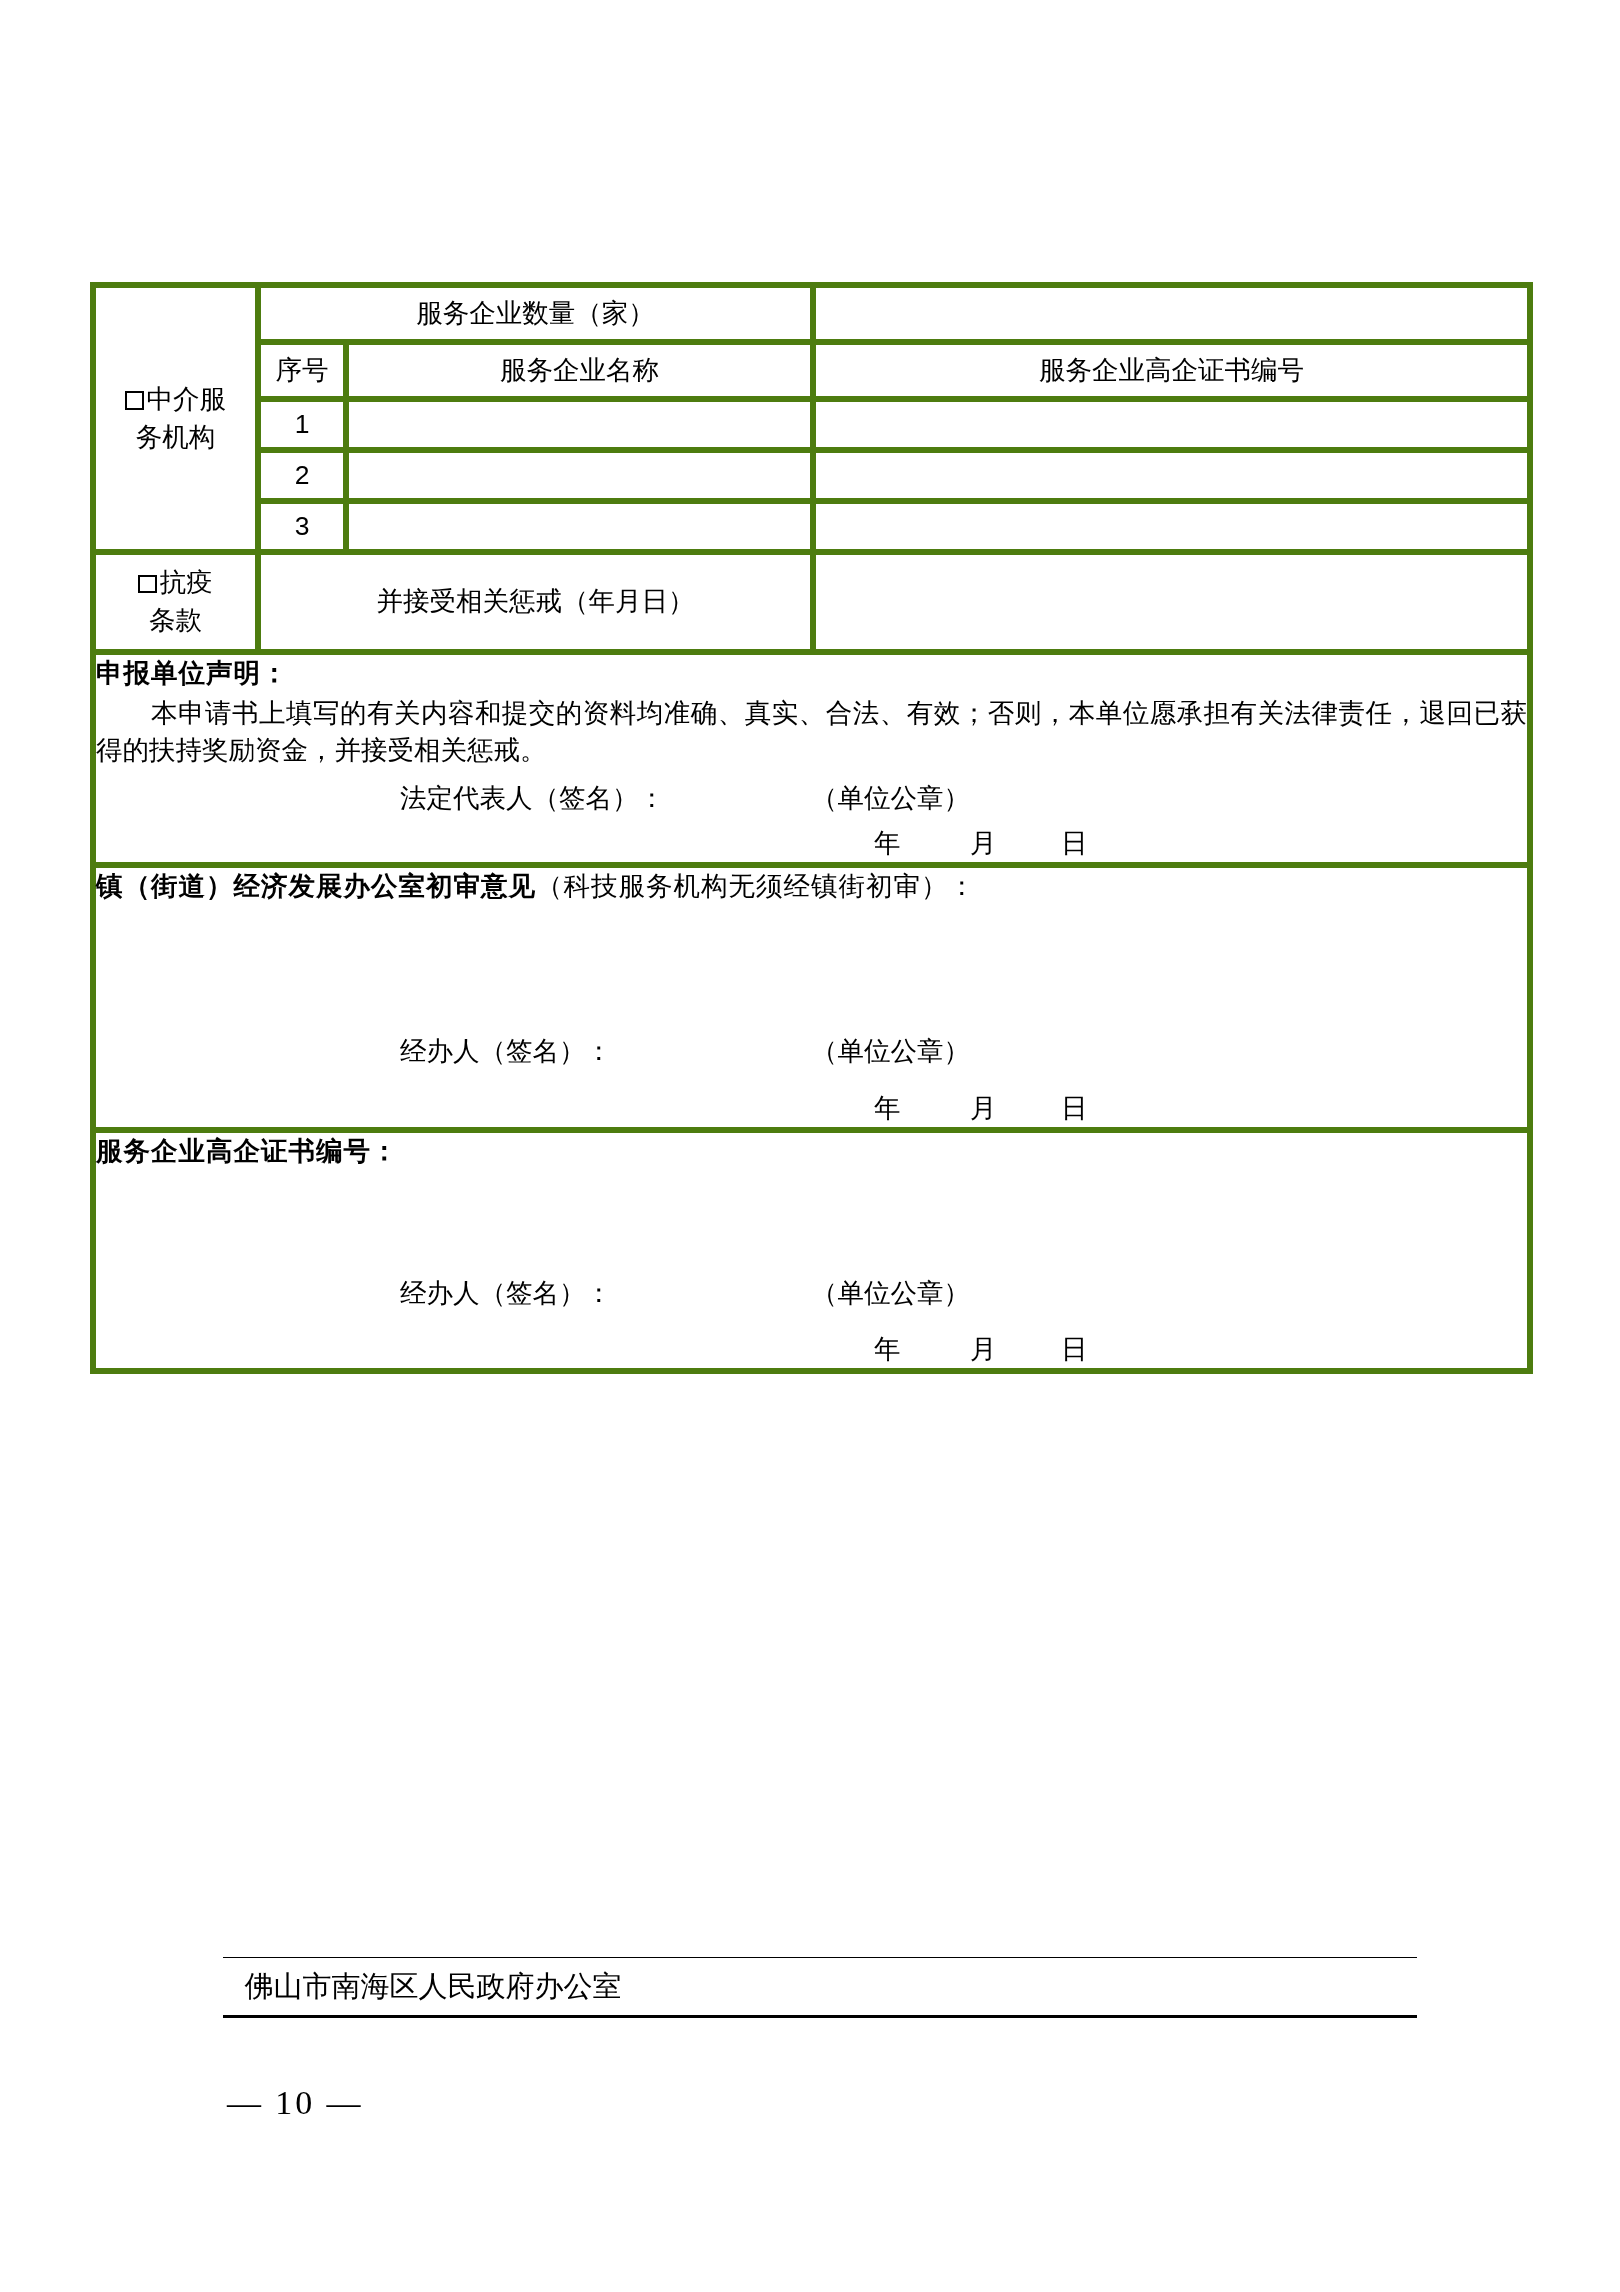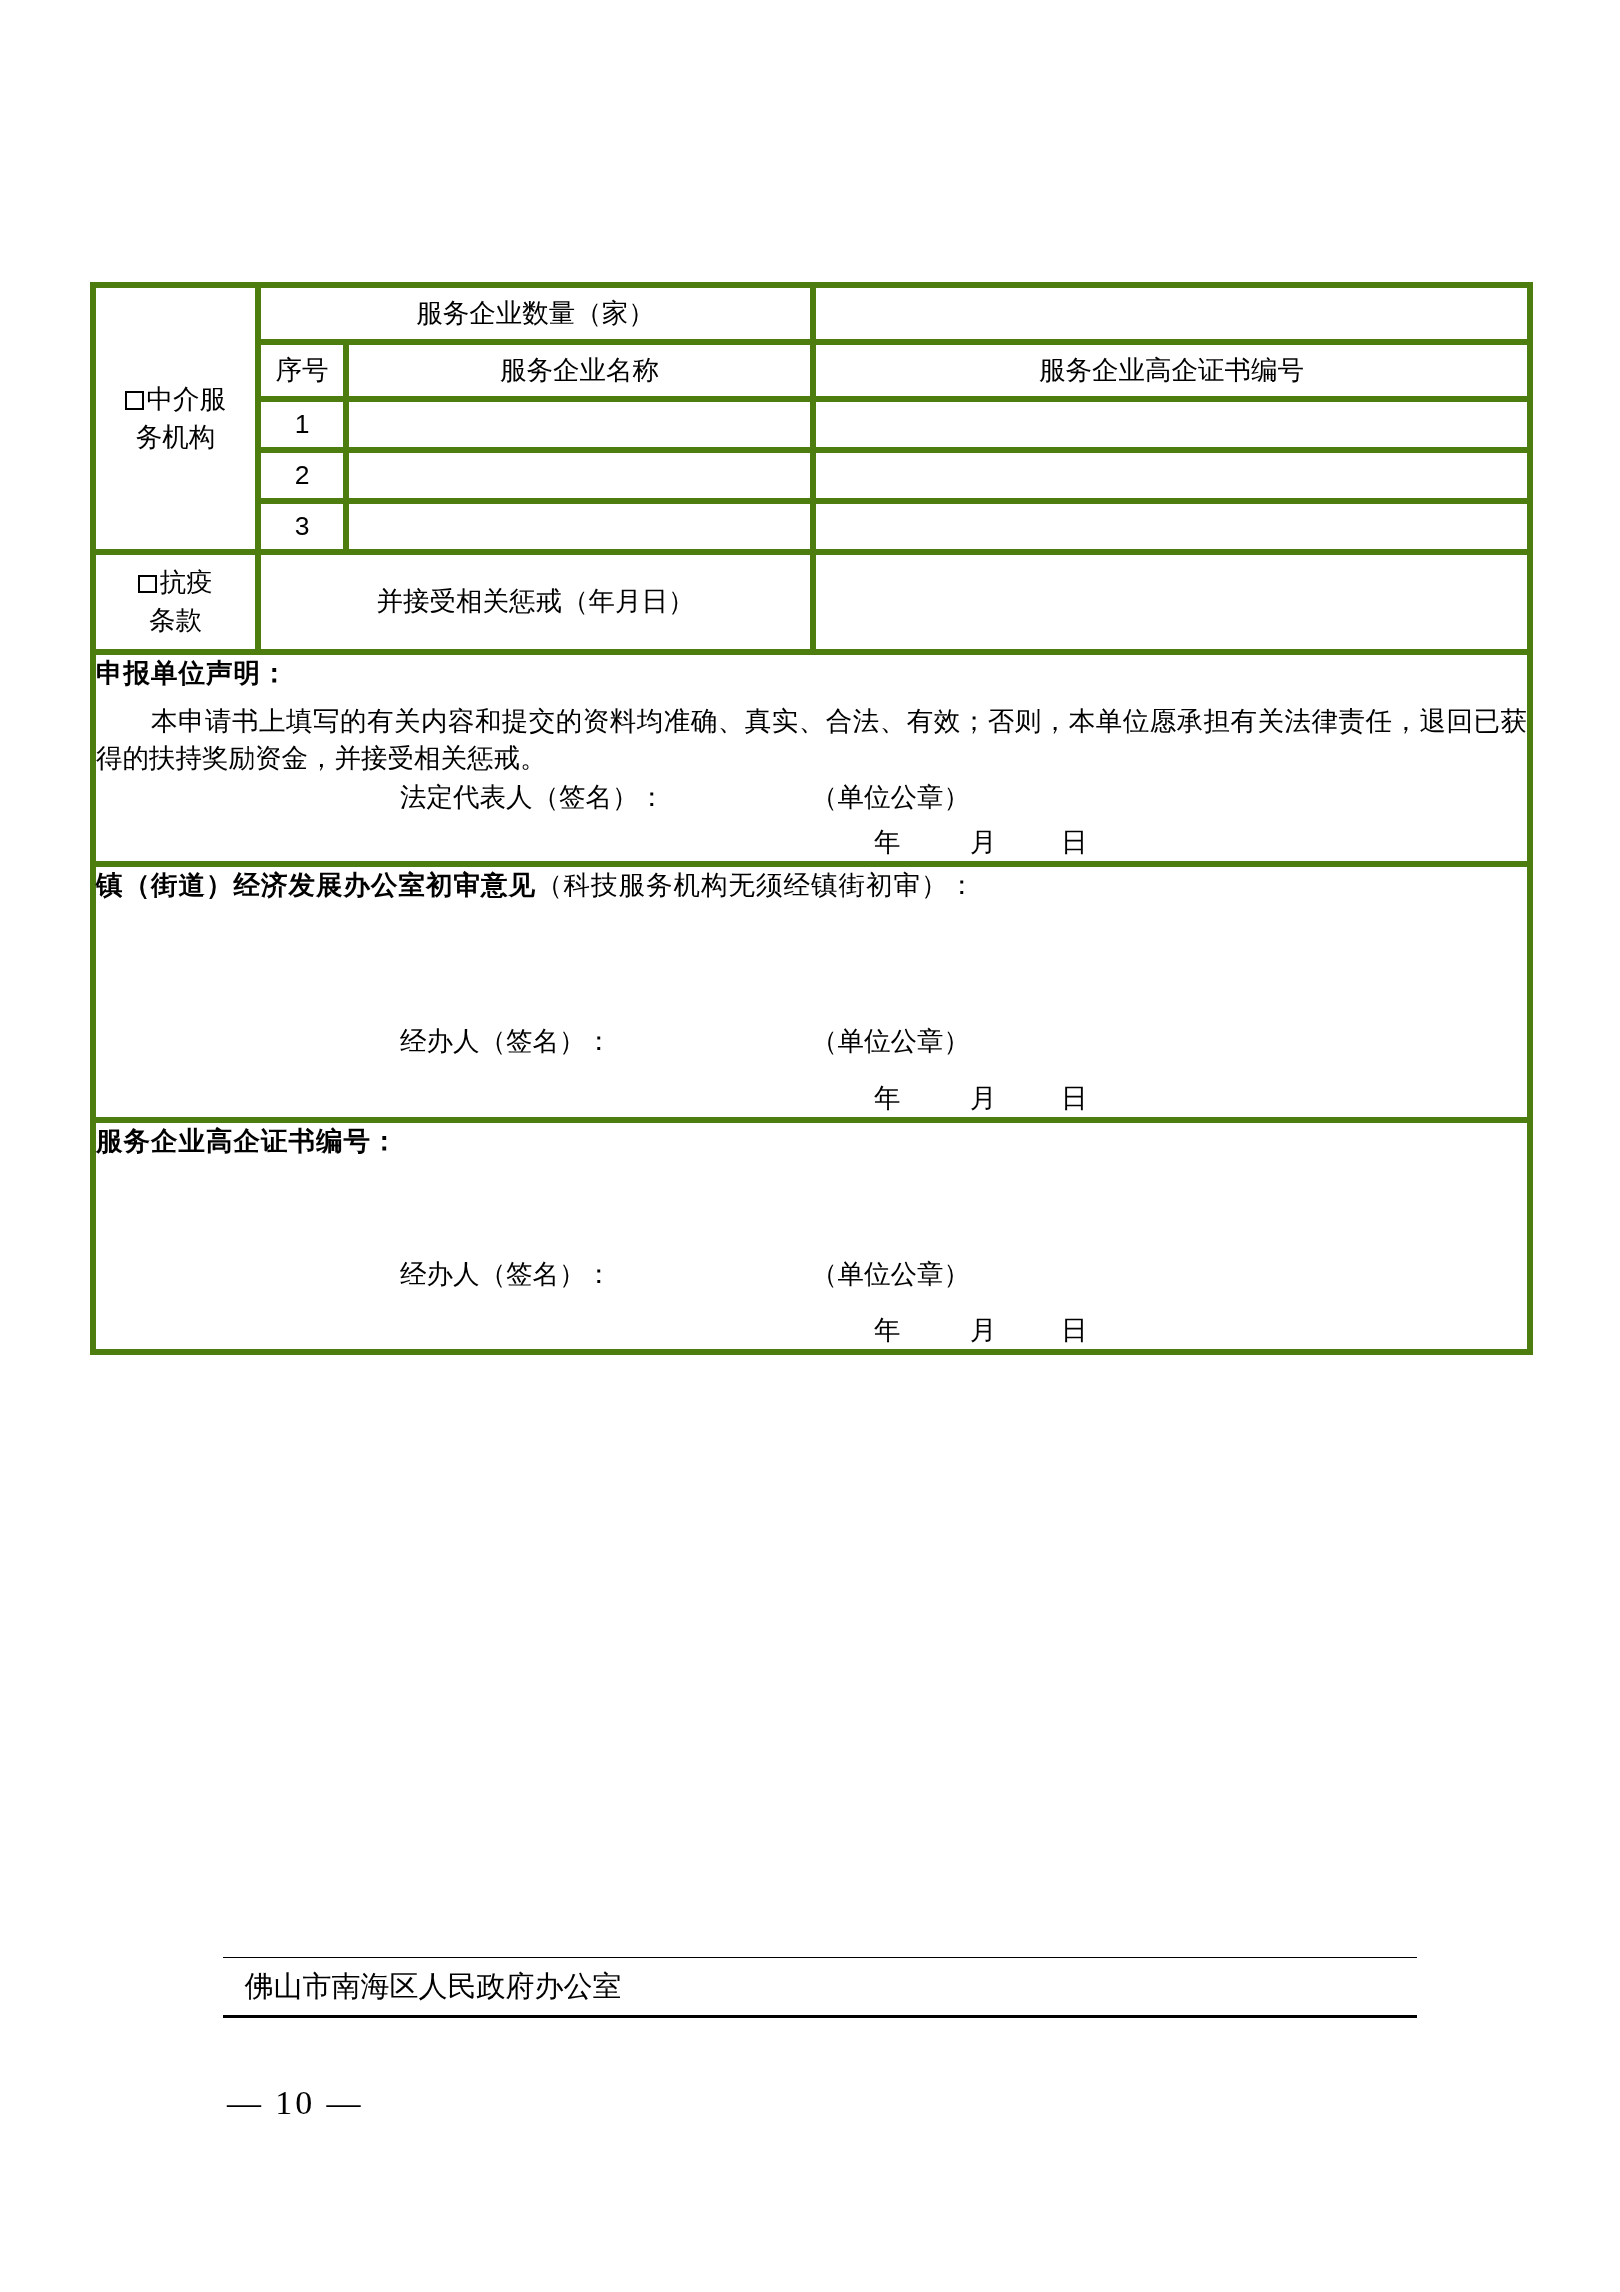--- a/index.html
+++ b/index.html
@@ -91,24 +91,24 @@
     line-height: 1.62;
   }
   .blk-title {
     font-weight: bold;
     letter-spacing: 1px;
   }
   .blk-title .thin { font-weight: normal; }
   .blk-body {
     text-indent: 55px;
     text-align: justify;
+    margin-top: 2px;
+  }
+  .sig-line {
     margin-top: 10px;
-  }
-  .sig-line {
-    margin-top: 1px;
     position: relative;
     height: 37px;
   }
   .sig-name {
     position: absolute;
     left: 304px;
   }
   .sig-seal {
     position: absolute;
     left: 715px;

